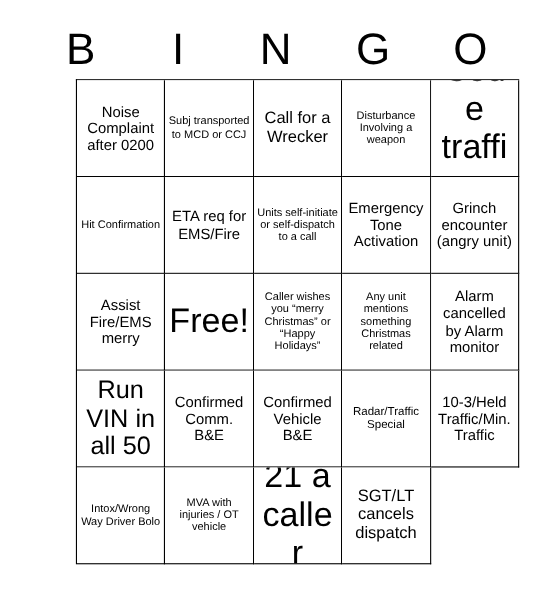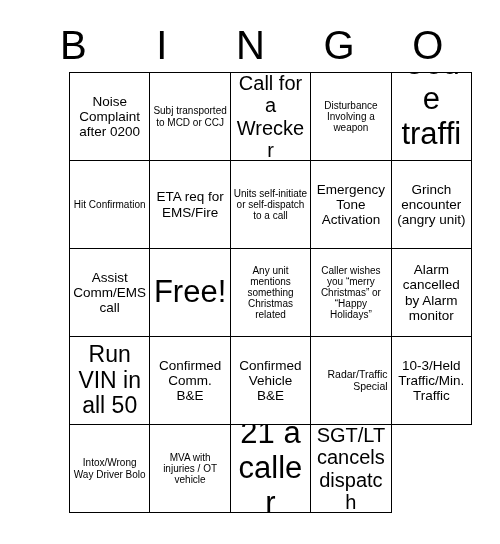--- a/index.html
+++ b/index.html
@@ -64,24 +64,24 @@
   .cell-text {
     display: block;
     width: 100%;
     line-height: 1.12;
     word-wrap: break-word;
     overflow-wrap: break-word;
     hyphens: none;
   }
 
   
-  .fs-xs   { font-size: 10.5px; text-align: right; }
+  .fs-xs   { font-size: 10.5px; }
   .fs-sm   { font-size: 10px; }
   .fs-md   { font-size: 13.5px; }
-  .fs-lg   { font-size: 20px; }
+  .fs-lg   { font-size: 15px; }
   .fs-xl   { font-size: 23px; }
   .fs-xxl  { font-size: 31px; }
 </style>
 </head>
 <body>
 
 <div id="card">
 
   <div id="header-row">
     <div class="header-letter">B</div>
@@ -119,30 +119,30 @@
       <span class="cell-text fs-sm">Units self-initiate or self-dispatch to a call</span>
     </div>
     <div class="cell">
       <span class="cell-text fs-md">Emergency Tone Activation</span>
     </div>
 
     <div class="cell">
       <span class="cell-text fs-md">Grinch encounter (angry unit)</span>
     </div>
     <div class="cell">
-      <span class="cell-text fs-md">Assist Comm/EMS call</span>
+      <span class="cell-text fs-md">Assist Fire/EMS merry</span>
     </div>
     <div class="cell">
       <span class="cell-text fs-xxl">Free!</span>
     </div>
     <div class="cell">
-      <span class="cell-text fs-sm">Any unit mentions something Christmas related</span>
+      <span class="cell-text fs-sm">Caller wishes you “merry Christmas” or “Happy Holidays”</span>
     </div>
     <div class="cell">
-      <span class="cell-text fs-sm">Caller wishes you “merry Christmas” or “Happy Holidays”</span>
+      <span class="cell-text fs-sm">Any unit mentions something Christmas related</span>
     </div>
 
     <div class="cell">
       <span class="cell-text fs-md">Alarm cancelled by Alarm monitor</span>
     </div>
     <div class="cell">
       <span class="cell-text fs-xl">Run VIN in all 50</span>
     </div>
     <div class="cell">
       <span class="cell-text fs-md">Confirmed Comm. B&amp;E</span>

